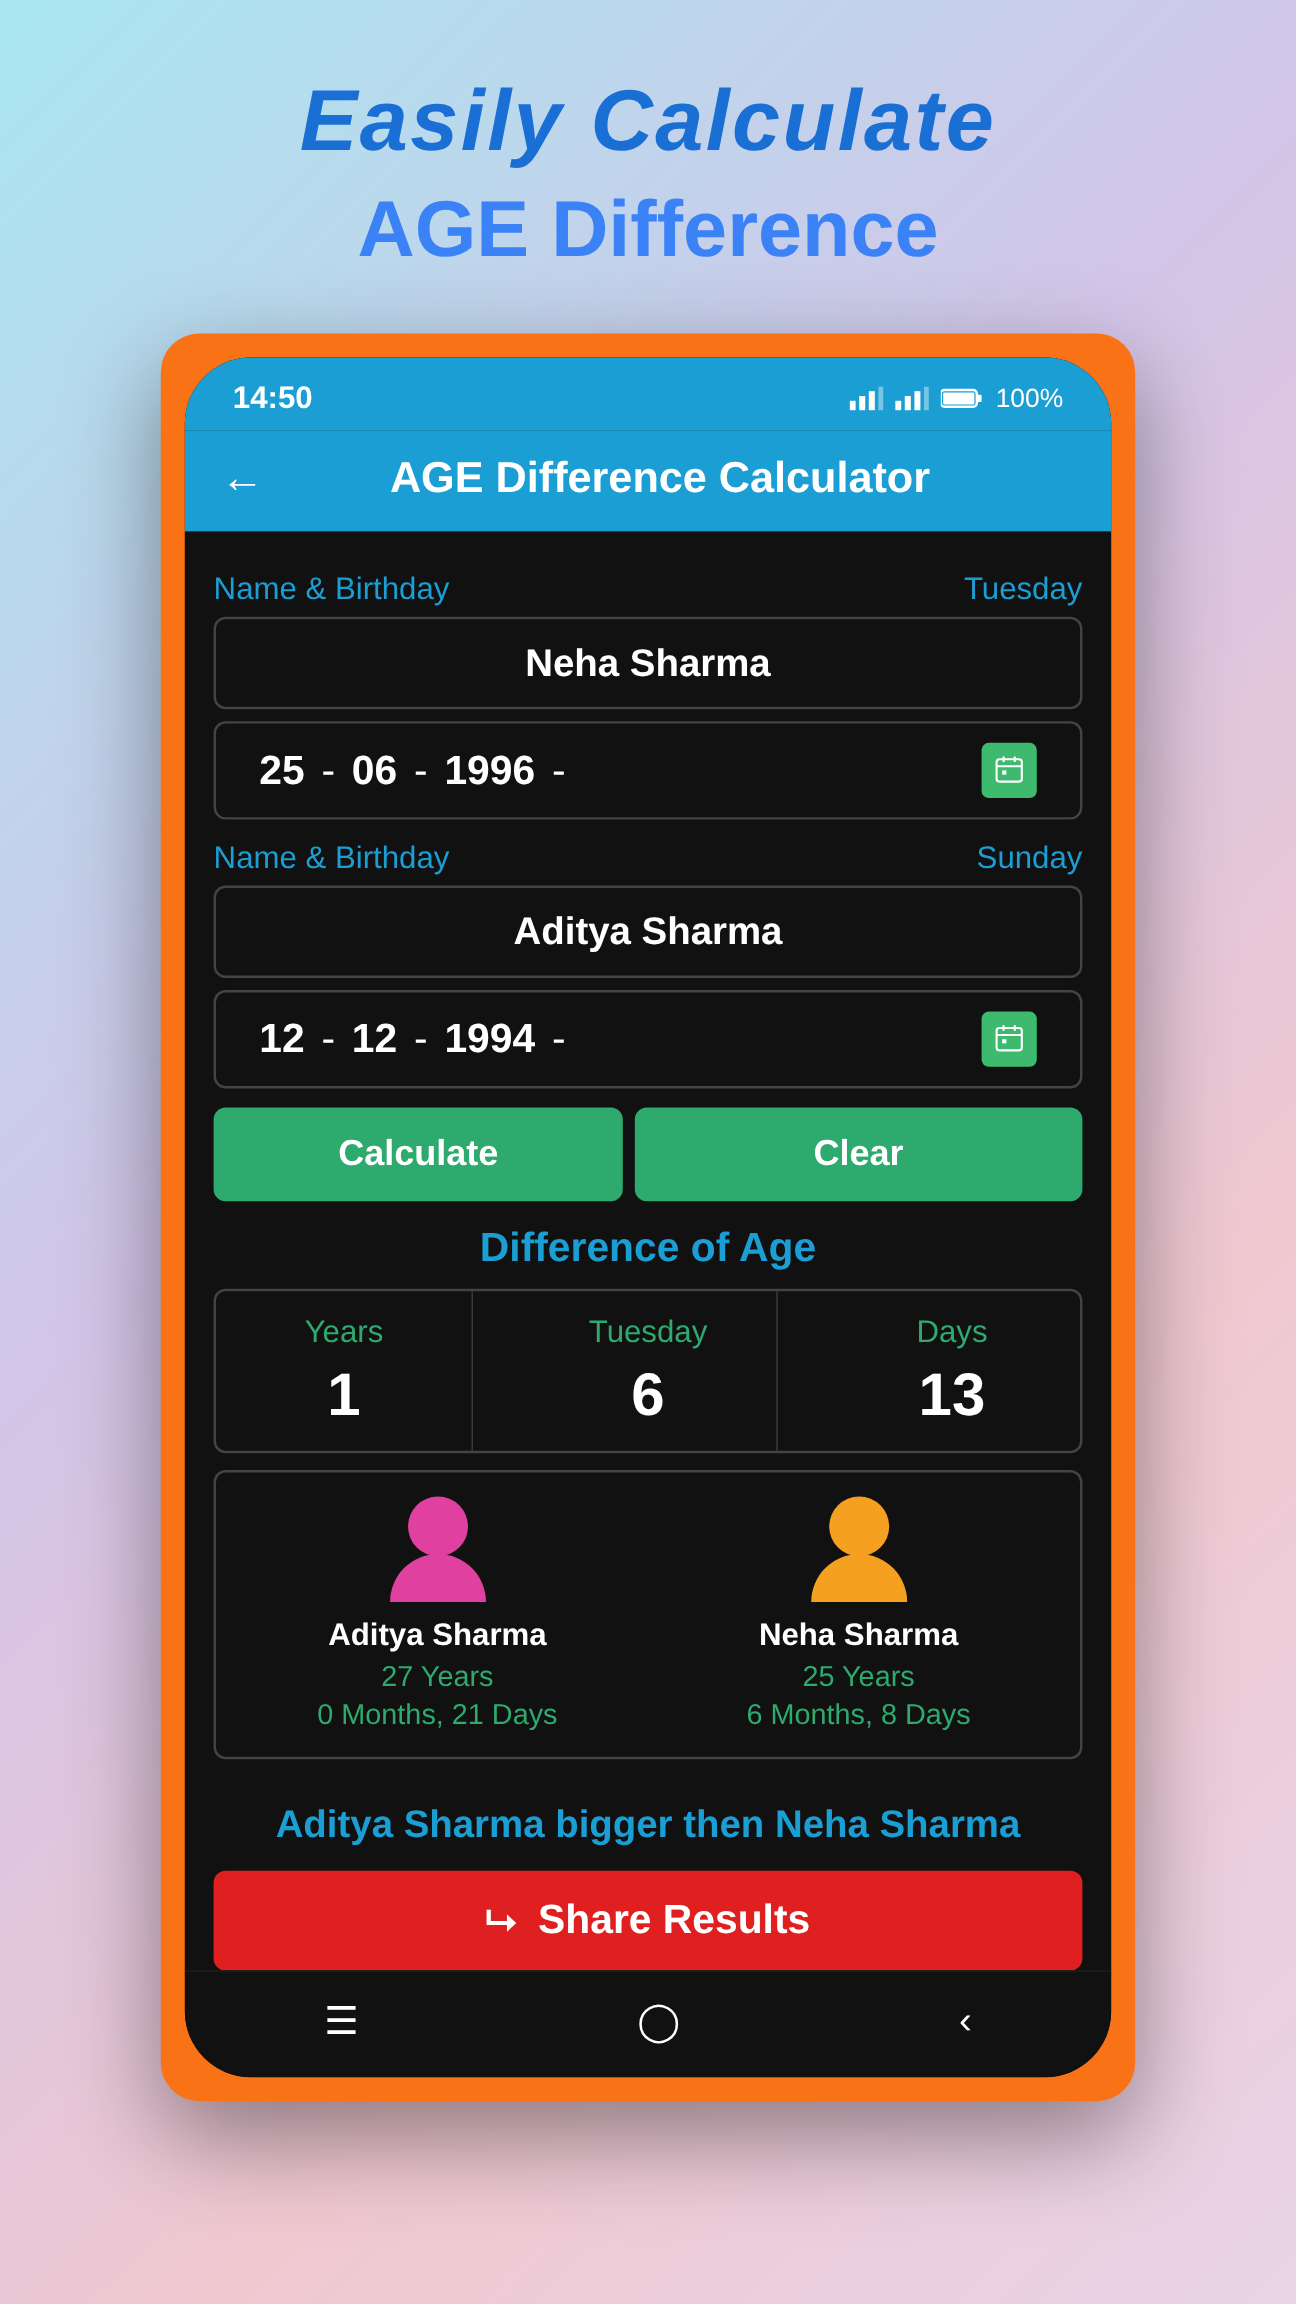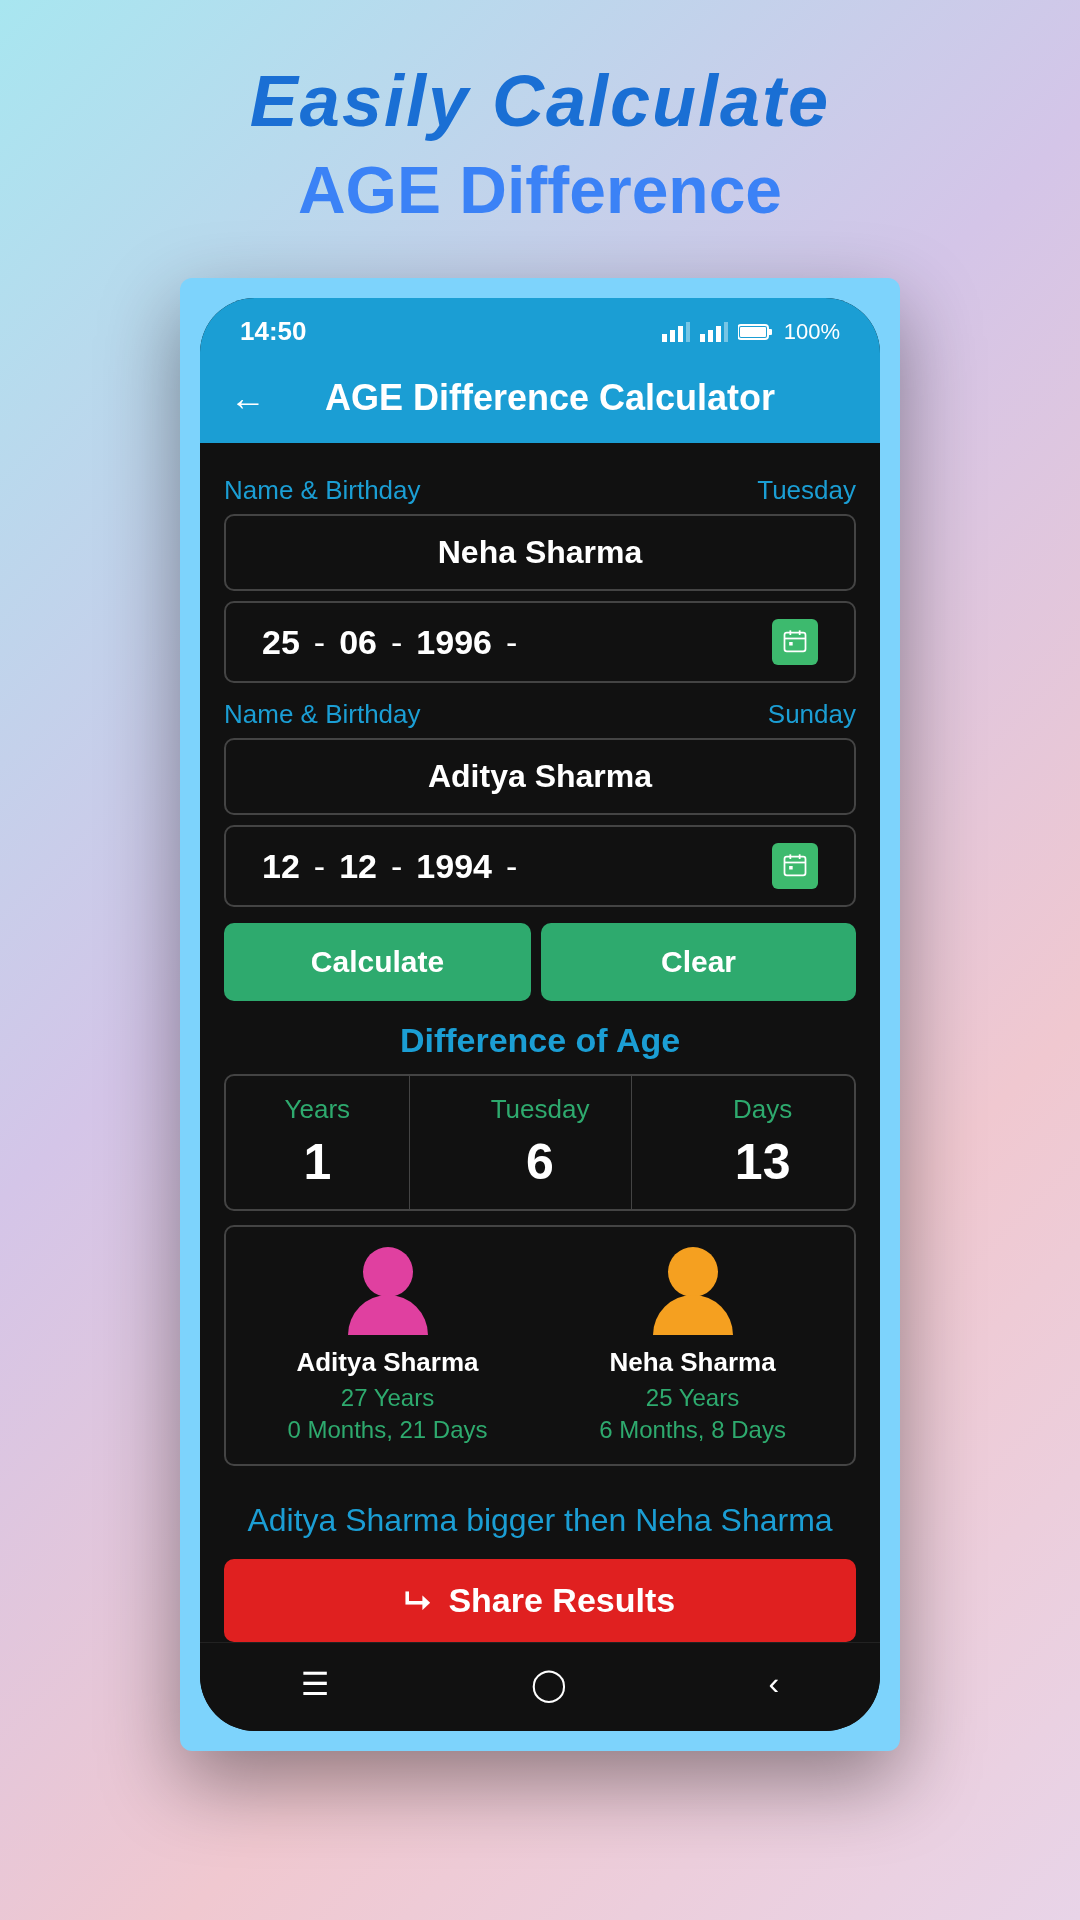--- a/index.html
+++ b/index.html
@@ -30,23 +30,23 @@
 
     .page-title-2 {
       font-size: 66px;
       font-weight: 900;
       color: #3b82f6;
       margin-top: 10px;
     }
 
     
     .phone-shell {
-      width: 720px;
-      background: #7dd3fc;
-      border-radius: 12px;
+      width: 812px;
+      background: #f97316;
+      border-radius: 32px;
       padding: 20px;
       box-shadow: 0 30px 80px rgba(0,0,0,0.4);
       position: relative;
     }
 
     .phone-inner {
       background: #111;
       border-radius: 55px;
       overflow: hidden;
     }
@@ -200,21 +200,21 @@
     }
 
     .btn-clear {
       flex: 1;
       background: #2eaa6e;
       border: none;
       border-radius: 10px;
       color: white;
       font-size: 30px;
       font-weight: bold;
-      padding: 22px 4px;
+      padding: 22px 16px;
       cursor: pointer;
     }
 
     
     .diff-title {
       color: #1b9ed4;
       font-size: 34px;
       font-weight: bold;
       text-align: center;
       margin-bottom: 14px;
@@ -305,21 +305,21 @@
 
     .person-months {
       color: #2eaa6e;
       font-size: 24px;
     }
 
     
     .comparison-text {
       color: #1b9ed4;
       font-size: 32px;
-      font-weight: normal;
+      font-weight: bold;
       text-align: center;
       padding: 16px 20px;
       line-height: 1.4;
     }
 
     
     .share-btn {
       background: #e02020;
       border: none;
       border-radius: 10px;

